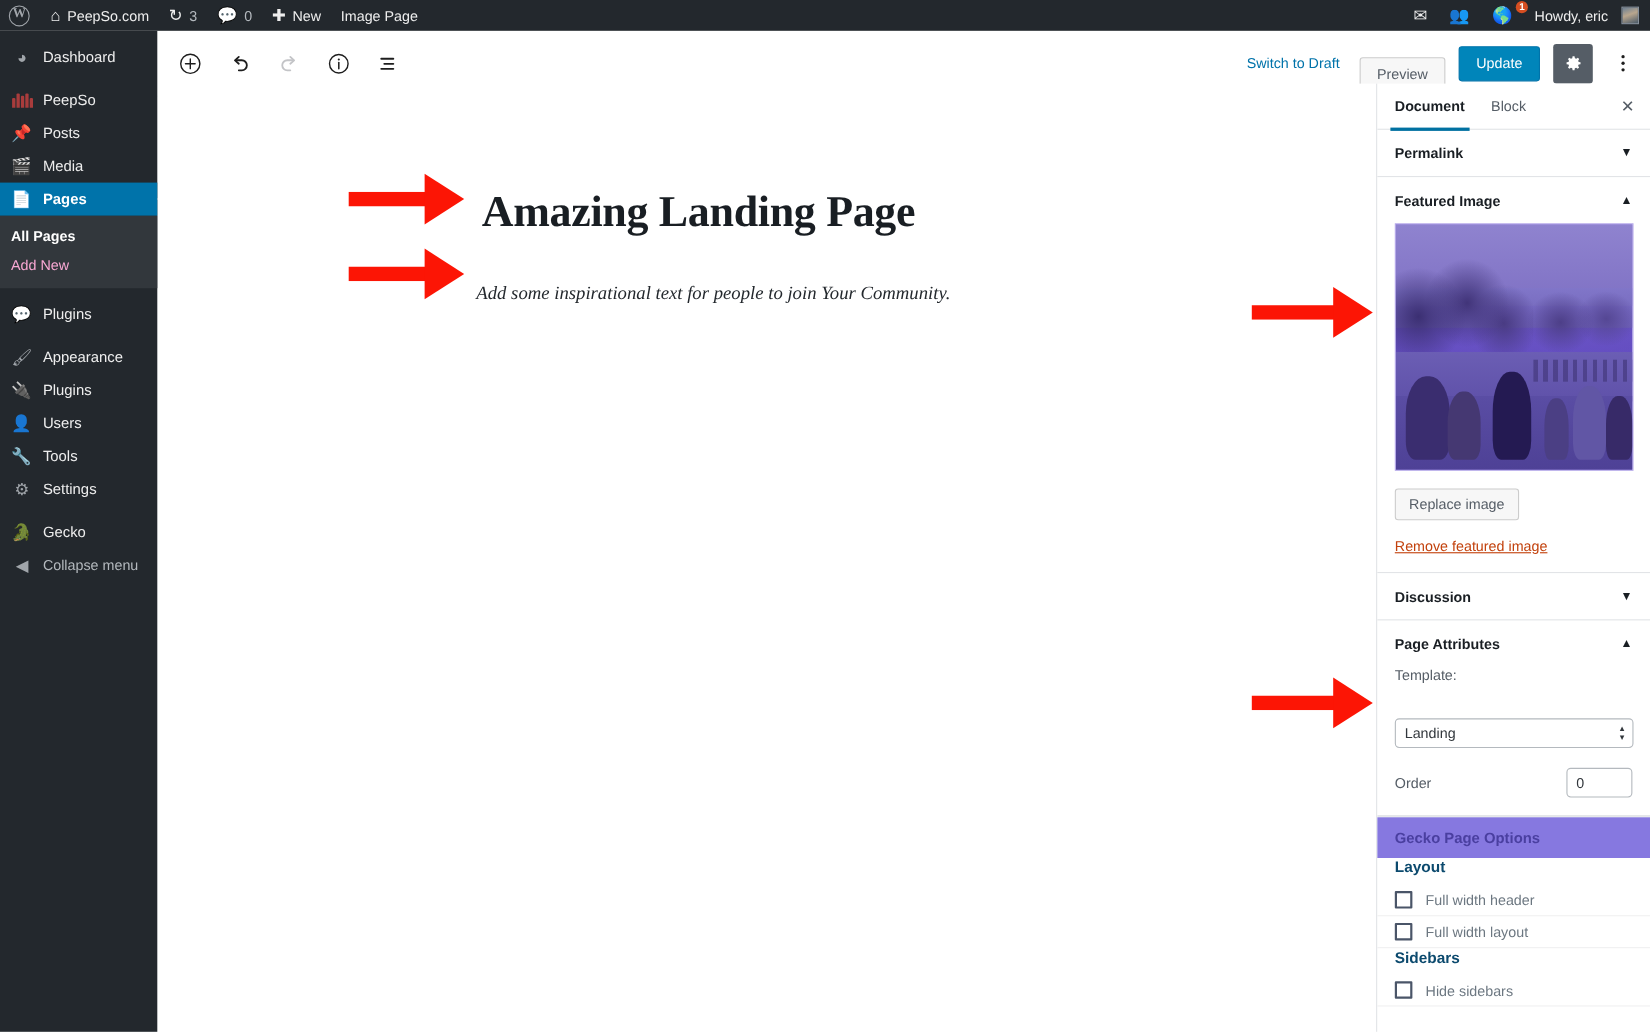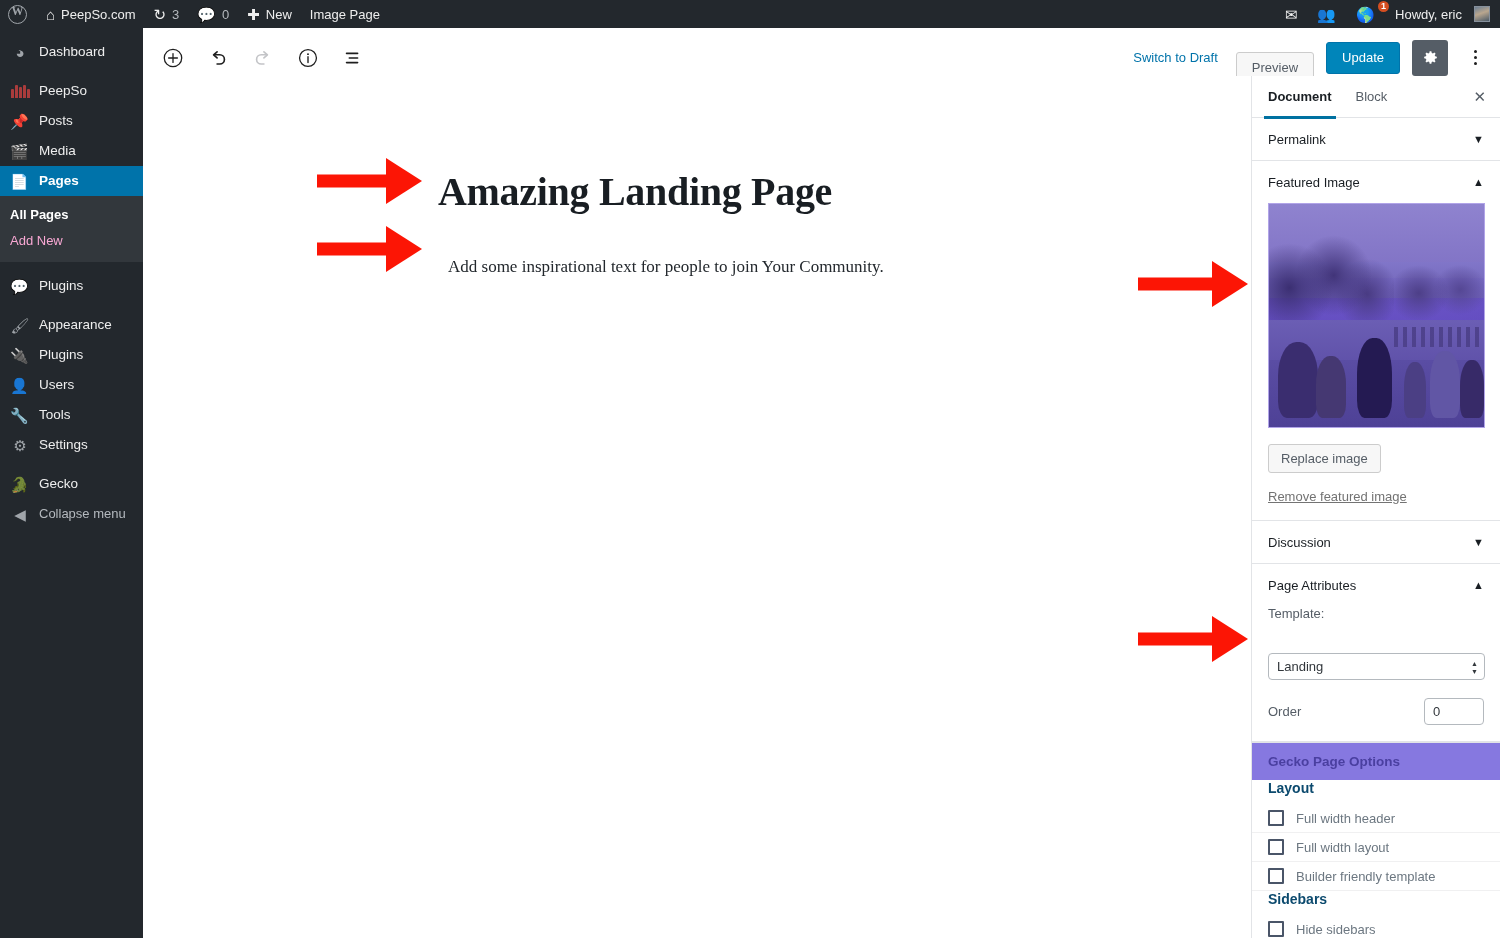--- a/index.html
+++ b/index.html
@@ -147,23 +147,23 @@
     width: 1108px; height: 862px; background: #ffffff;
     overflow: hidden;
   }
   #post-title {
     position: absolute; left: 295px; top: 93px; width: 700px;
     font-family: "Liberation Serif", serif;
     font-size: 40px; font-weight: bold; color: #191e23;
     letter-spacing: -0.3px; line-height: 1.15;
   }
   #post-body {
-    position: absolute; left: 305px; top: 178px; width: 700px;
+    position: absolute; left: 290px; top: 178px; width: 700px;
     font-family: "Liberation Serif", serif;
-    font-size: 17px; color: #23282d; line-height: 1.5;
+    font-size: 17px; color: #23282d; line-height: 1.5; font-style: italic;
   }
 
   
   #settings {
     position: absolute; top: 48px; right: 0;
     width: 249px; height: 862px;
     background: #ffffff; border-left: 1px solid #e2e4e7;
     overflow: hidden;
   }
   .panel-tabs {
@@ -180,21 +180,21 @@
     height: 3px; background: #0071a1;
   }
   .tab-close {
     margin-left: auto; margin-right: 14px; font-size: 15px; color: #555d66;
   }
   .accordion {
     border-bottom: 1px solid #e2e4e7;
   }
   .acc-head {
     display: flex; align-items: center; height: 42px;
-    padding: 0 16px; font-size: 13px; font-weight: 400; color: #191e23; justify-content: flex-end;
+    padding: 0 16px; font-size: 13px; font-weight: 700; color: #191e23; justify-content: flex-end;
   }
   .acc-head .chev { margin-left: auto; font-size: 11px; color: #191e23; }
   .acc-body { padding: 0 16px 16px 16px; }
   #featured-img {
     width: 217px; height: 225px;
     border: 1px solid #b1a4e8;
     background:
       linear-gradient(180deg, rgba(104,78,206,0.62), rgba(88,62,190,0.66)),
       radial-gradient(ellipse 120% 55% at 50% 8%, #9b8fd6 0%, #7b6cc4 55%, #6a5ab8 100%);
     position: relative; overflow: hidden;
@@ -247,21 +247,21 @@
     opacity: .85;
   }
 
   .btn-replace {
     margin-top: 16px; display: inline-block;
     font-size: 13px; background: #f7f7f7; border: 1px solid #cccccc;
     color: #555d66; border-radius: 3px; padding: 6px 12px;
   }
   .link-remove {
     display: block; margin-top: 16px;
-    color: #737373; font-size: 13px; text-decoration: underline;
+    color: #c2410c; font-size: 13px; text-decoration: underline;
   }
   .field-label { font-size: 13px; color: #555d66; margin-bottom: 6px; }
   .select-wrap { position: relative; width: 217px; margin-top: 32px; }
   .wp-select {
     width: 217px; height: 27px; font-size: 13px; color: #32373c;
     border: 1px solid #b4b9be; border-radius: 4px;
     padding: 0 24px 0 8px; background: #ffffff;
     font-family: "Liberation Sans", sans-serif;
     appearance: none; -webkit-appearance: none;
   }
@@ -574,24 +574,20 @@
 
       <div class="gecko-section">Layout</div>
       <div class="gecko-row">
         <span class="cbx"></span>
         <span>Full width header</span>
       </div>
       <div class="gecko-row">
         <span class="cbx"></span>
         <span>Full width layout</span>
       </div>
-      <div class="gecko-row">
-        <span class="cbx"></span>
-        <span>Builder friendly template</span>
-      </div>
 
       <div class="gecko-section">Sidebars</div>
       <div class="gecko-row">
         <span class="cbx"></span>
         <span>Hide sidebars</span>
       </div>
     </div>
 
   </div>
 </div>

